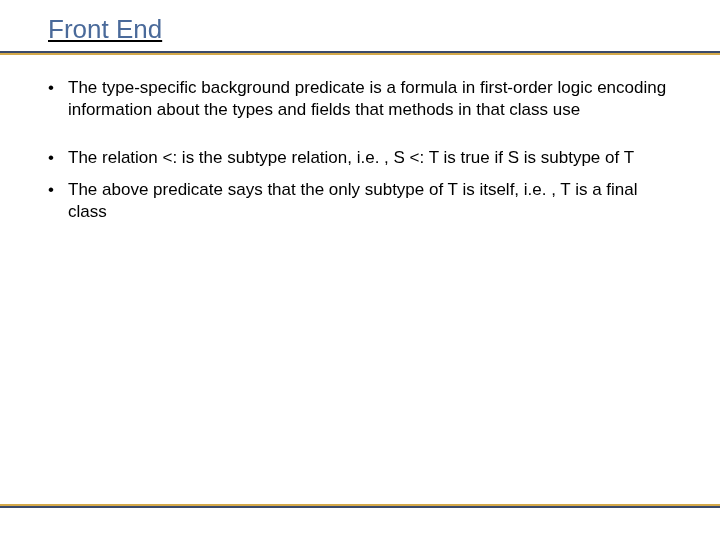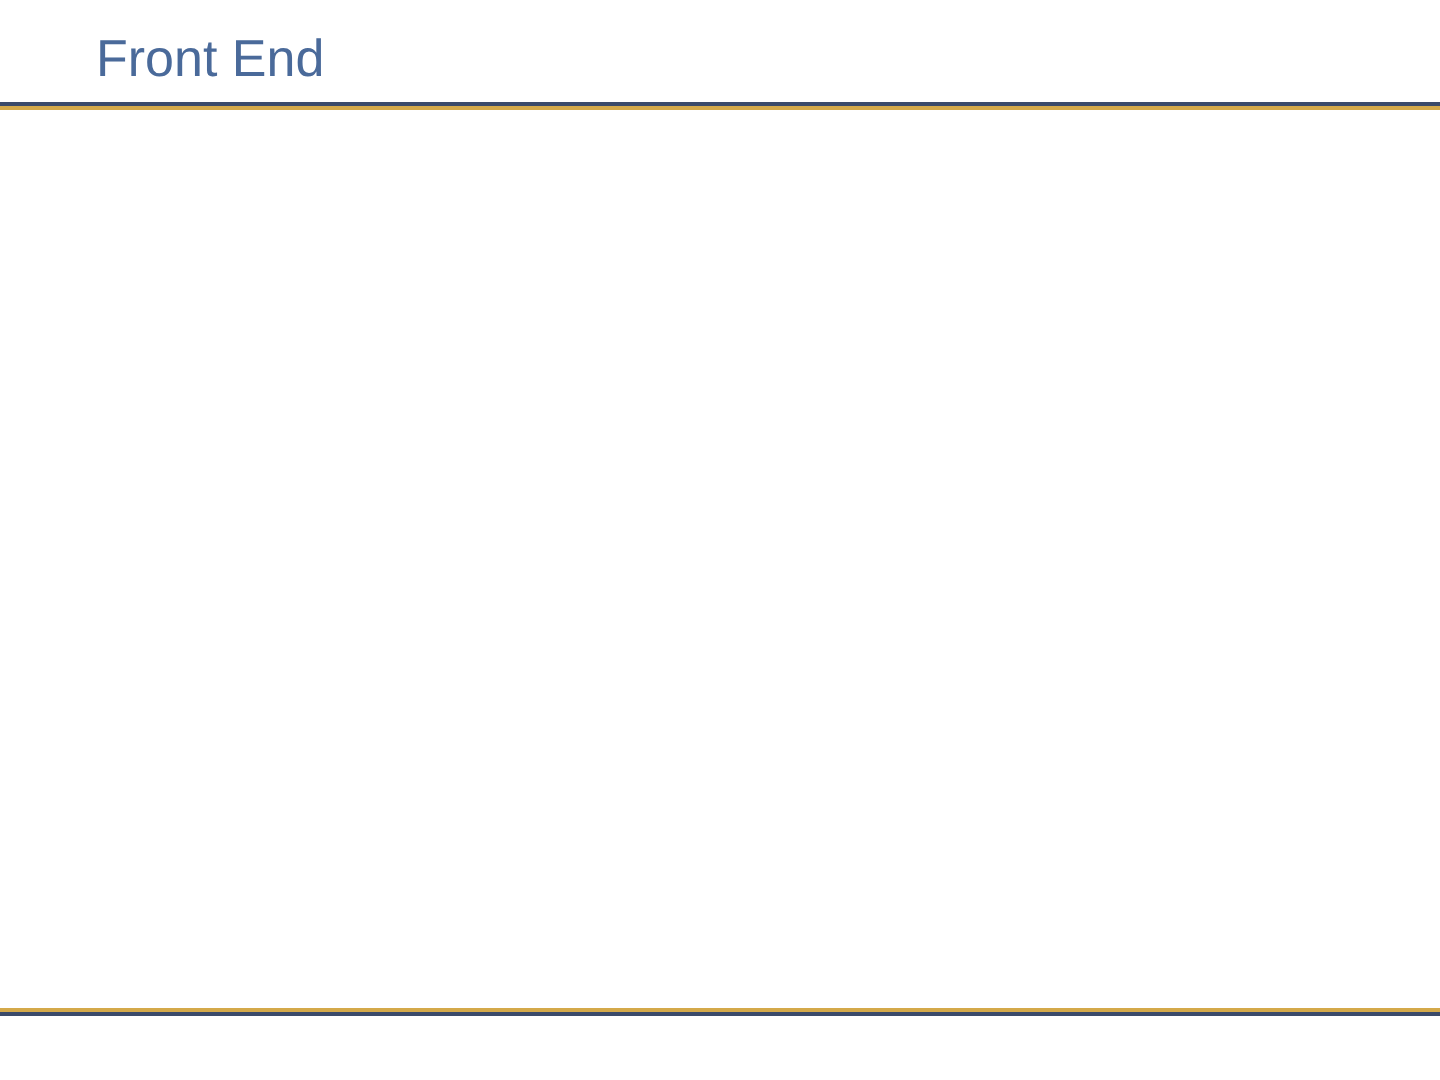--- a/index.html
+++ b/index.html
@@ -14,20 +14,21 @@
       font-family: Arial, Helvetica, sans-serif;
       position: relative;
     }
     .slide {
       width: 100%;
       height: 100%;
       padding: 0;
     }
     .title-area {
       padding: 14px 0 0 48px;
+      text-decoration: underline;
     }
     .title {
       color: #4a6a9a;
       font-size: 26px;
       font-weight: normal;
       font-family: Arial, sans-serif;
     }
     .title-underline-dark {
       margin-top: 6px;
       height: 2px;
@@ -85,18 +86,27 @@
 
 <div class="slide">
   <div class="title-area">
     <div class="title">Front End</div>
   </div>
   <div class="title-underline-dark"></div>
   <div class="title-underline-orange"></div>
 
   <div class="content">
     <ul class="bullets">
+      <li>
+        <span>The type-specific background predicate is a formula in first-order logic encoding information about the types and fields that methods in that class use</span>
+      </li>
+      <li>
+        <span>The relation &lt;: is the subtype relation, i.e. , S &lt;: T is true if S is subtype of T</span>
+      </li>
+      <li style="margin-top:-16px;">
+        <span>The above predicate says that the only subtype of T is itself, i.e. , T is a final class</span>
+      </li>
     </ul>
   </div>
 
   <div class="footer-line-orange"></div>
   <div class="footer-line-dark"></div>
 </div>
 
 </body></html>

